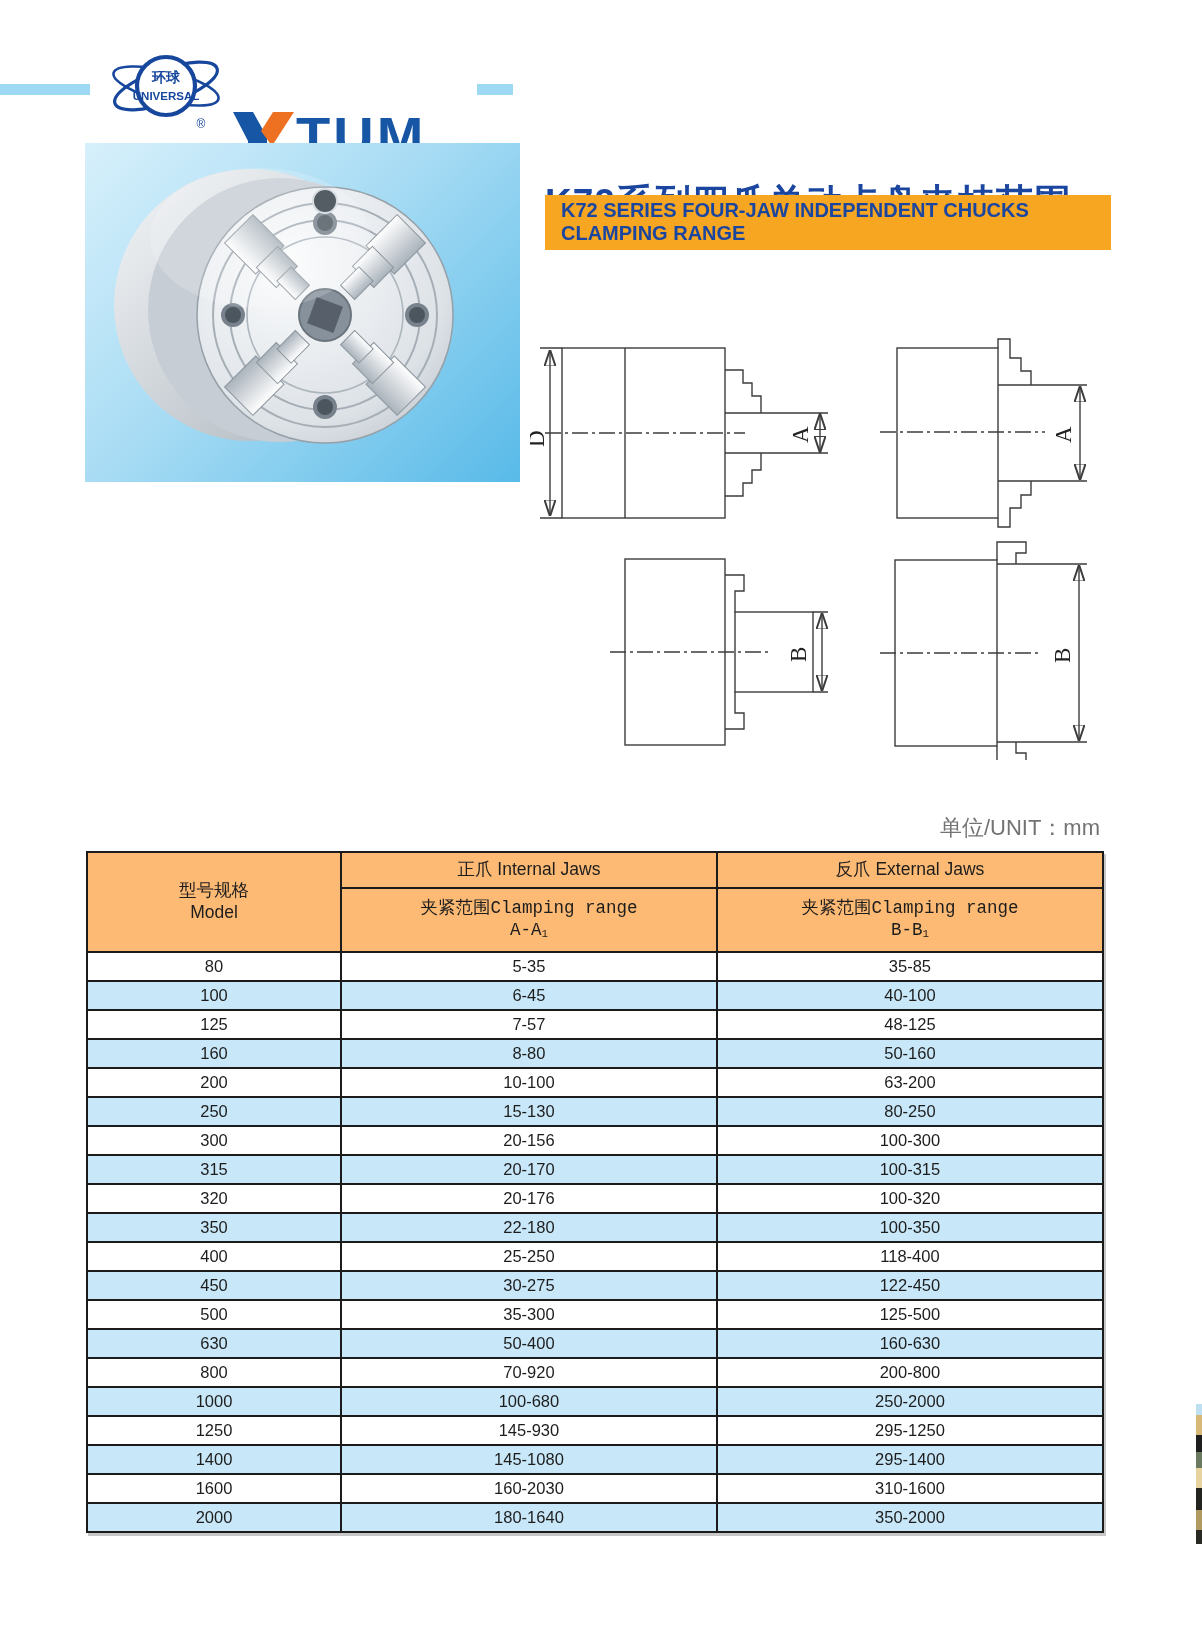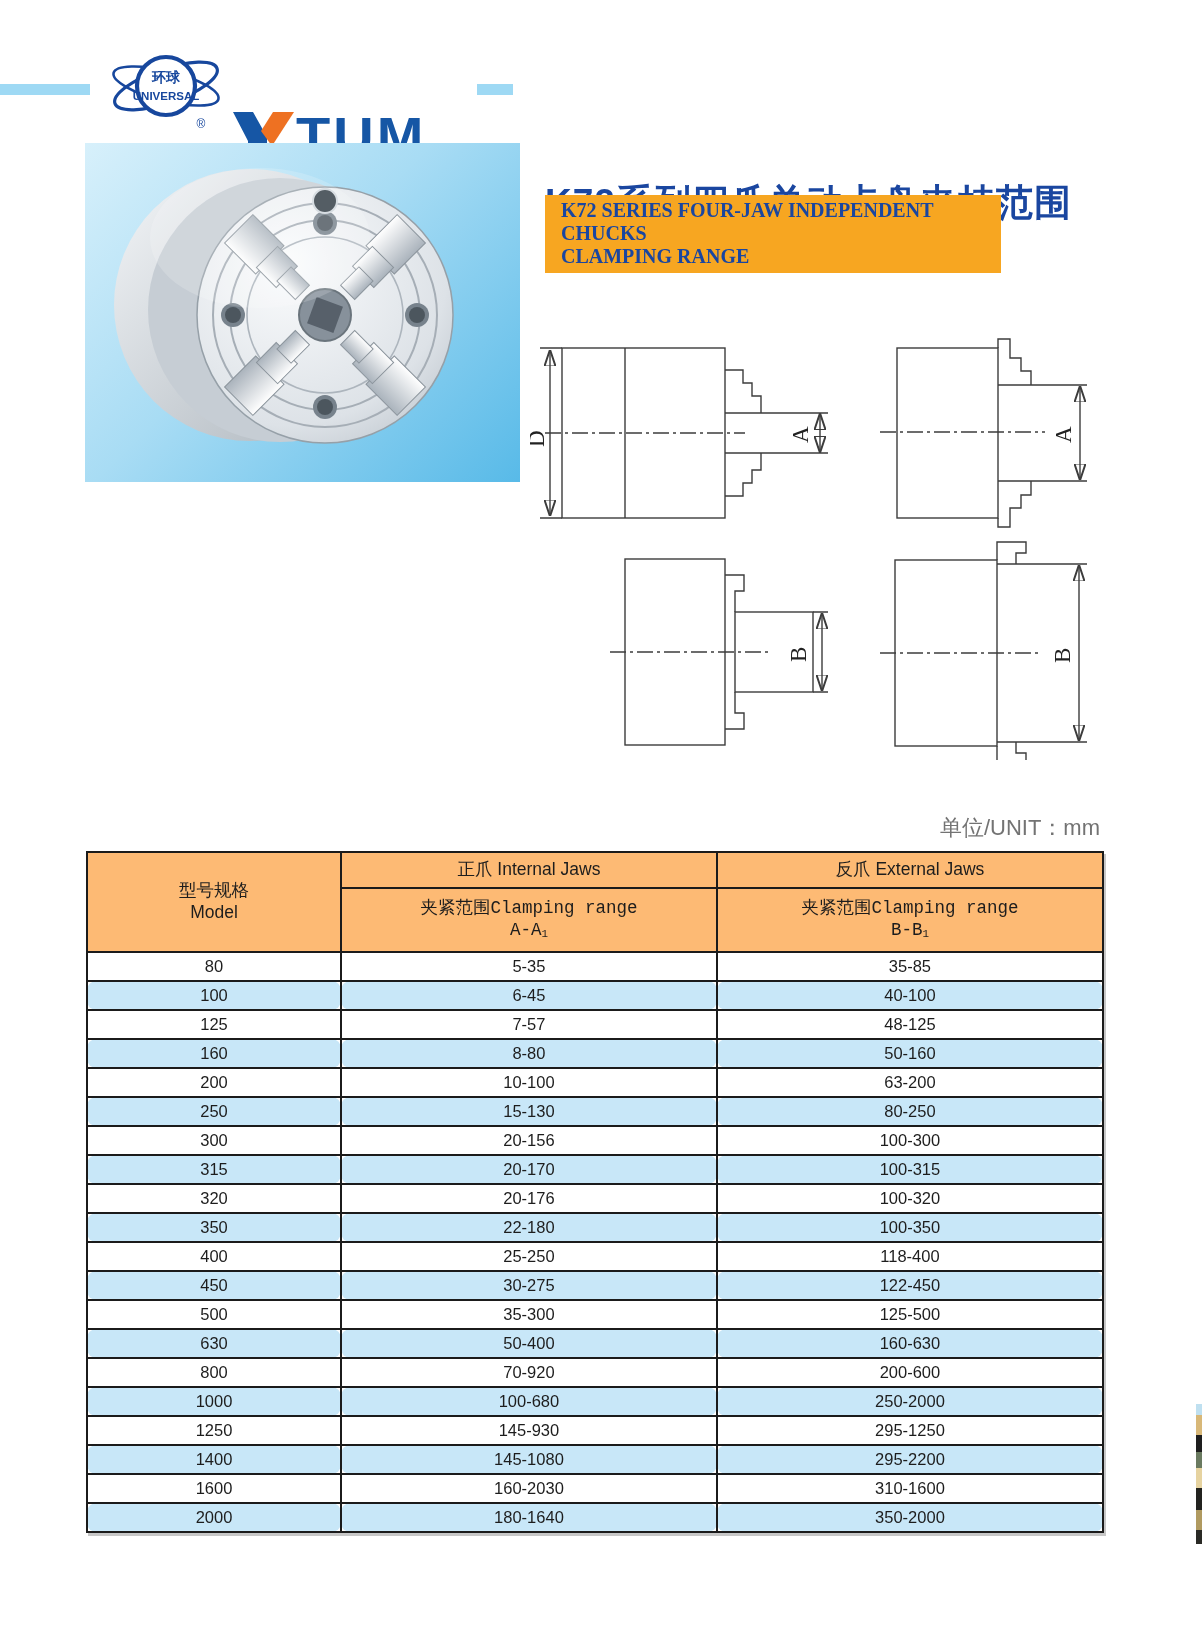--- a/index.html
+++ b/index.html
@@ -16,43 +16,43 @@
   .ytum .tum{font-size:56px;font-weight:bold;color:#1656a5;letter-spacing:3px;
              line-height:62px;margin-left:2px;transform:scaleY(.92);}
 
   
   .photo{position:absolute;left:85px;top:143px;width:435px;height:339px;
          background:linear-gradient(135deg,#d7f0fb 0%,#a8dcf4 45%,#58bae8 100%);}
 
   
   .title-cn{position:absolute;left:545px;top:138px;width:540px;font-size:37px;font-weight:800;
             color:#1a46a0;letter-spacing:1px;white-space:nowrap;margin-top:40px;}
-  .banner{position:absolute;left:545px;top:195px;width:456px;background:#f7a621;
-          padding:4px 0 5px 16px;box-sizing:border-box;font-family:Liberation Serif, serif;}
+  .banner{position:absolute;left:545px;top:195px;width:566px;background:#f7a621;
+          padding:4px 0 5px 16px;box-sizing:border-box;}
   .banner div{font-size:20px;font-weight:700;color:#1a46a0;line-height:23px;}
 
   
   .diagrams{position:absolute;left:530px;top:325px;width:570px;height:435px;}
   .diagrams path,.diagrams line,.diagrams rect{stroke:#3c3c3c;stroke-width:1.4;fill:none;}
   .diagrams .cl{stroke-dasharray:16 4 3 4;}
   .diagrams text{fill:#222;font-family:"Liberation Serif",serif;font-size:23px;stroke:none;}
 
   
   .unit{position:absolute;left:800px;top:813px;width:300px;text-align:right;
         font-size:22px;color:#737373;}
 
   
   .tbl-wrap{position:absolute;left:86px;top:851px;width:1018px;box-shadow:2px 3px 0 rgba(0,0,0,.22);}
   table{width:100%;border-collapse:collapse;table-layout:fixed;}
   th,td{border:2px solid #1b1b1b;text-align:center;vertical-align:middle;}
   th{background:#fdba74;font-weight:400;font-size:17.5px;line-height:1.25;}
   .col-model{width:25%;} .col-int{width:37%;} .col-ext{width:38%;}
   .h1row th{height:32px;}
   .h2row th{height:60px;font-family:Liberation Mono, monospace;}
-  td{height:27px;font-size:16.5px;padding:0;border-radius:9px;}
+  td{height:27px;font-size:16.5px;padding:0;}
   tbody tr:nth-child(even) td{background:#c8e7f8;}
   tbody tr:nth-child(odd) td{background:#ffffff;}
   .sub{font-size:.62em;vertical-align:-.18em;}
 
   
   .edge-strip{position:absolute;right:0;top:1404px;width:6px;height:140px;
      background:linear-gradient(#bfe0f0 0 8%,#d8b878 8% 22%,#1e1e1e 22% 34%,#6a7a60 34% 46%,
                 #e6d3a0 46% 60%,#23231f 60% 76%,#b09a60 76% 90%,#2a2a25 90% 100%);}
 </style>
 </head>
@@ -307,36 +307,36 @@
             <td>125-500</td>
           </tr>
           <tr>
             <td>630</td>
             <td>50-400</td>
             <td>160-630</td>
           </tr>
           <tr>
             <td>800</td>
             <td>70-920</td>
-            <td>200-600</td>
+            <td>200-800</td>
           </tr>
           <tr>
             <td>1000</td>
             <td>100-680</td>
             <td>250-2000</td>
           </tr>
           <tr>
             <td>1250</td>
             <td>145-930</td>
             <td>295-1250</td>
           </tr>
           <tr>
             <td>1400</td>
             <td>145-1080</td>
-            <td>295-2200</td>
+            <td>295-1400</td>
           </tr>
           <tr>
             <td>1600</td>
             <td>160-2030</td>
             <td>310-1600</td>
           </tr>
           <tr>
             <td>2000</td>
             <td>180-1640</td>
             <td>350-2000</td>

